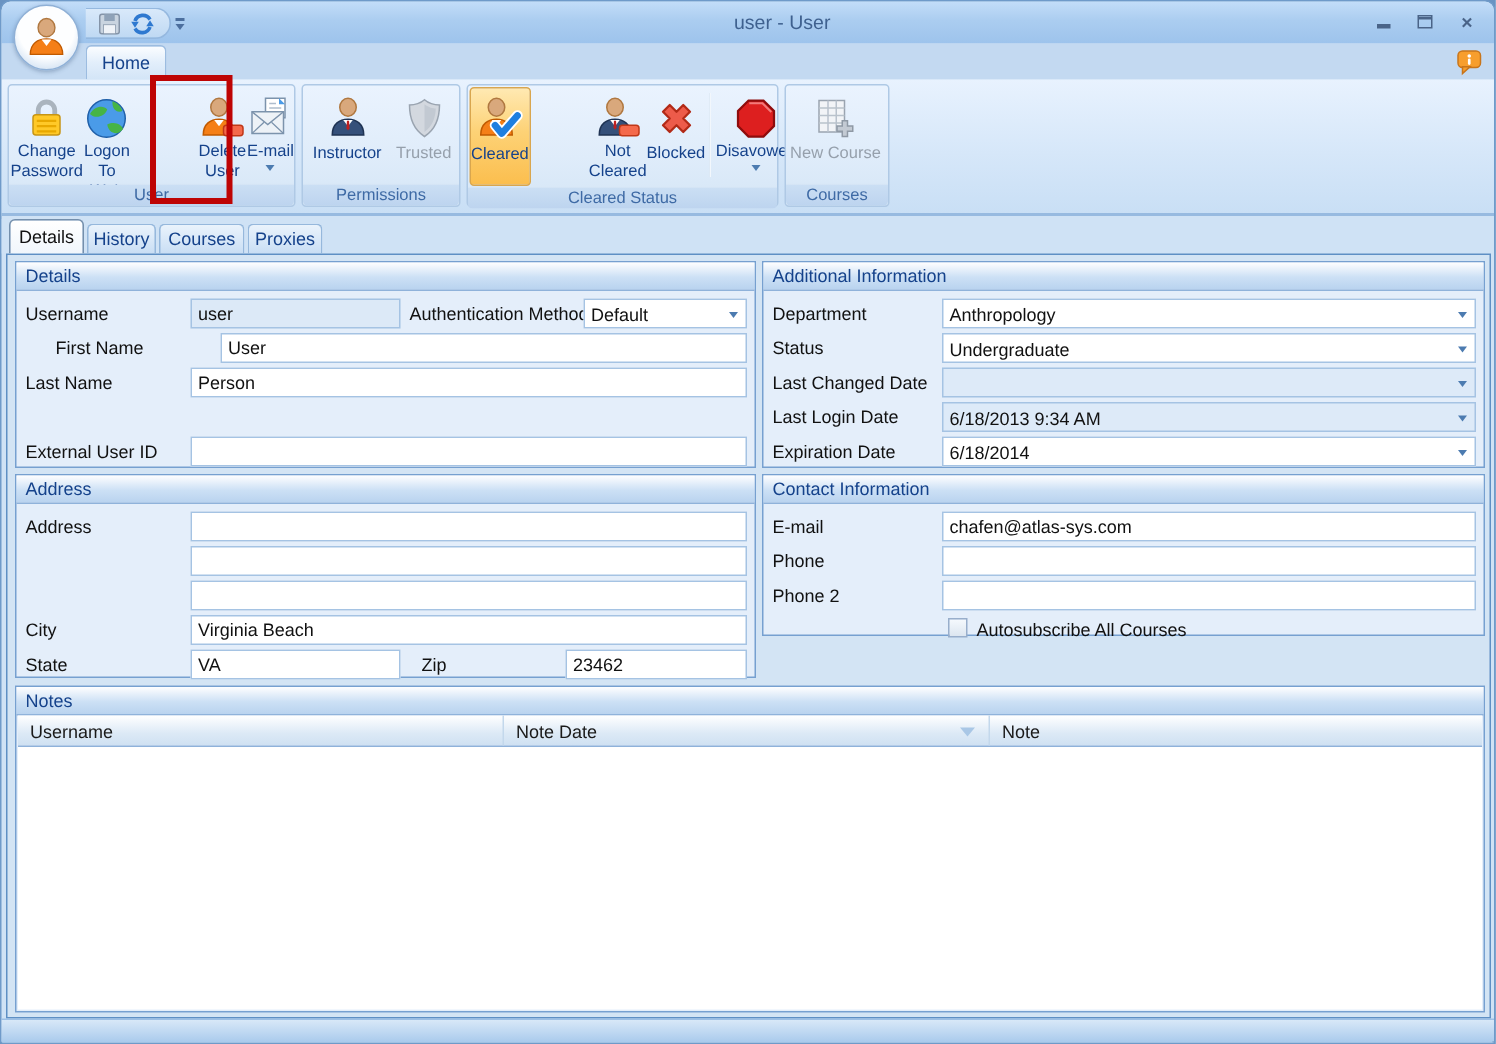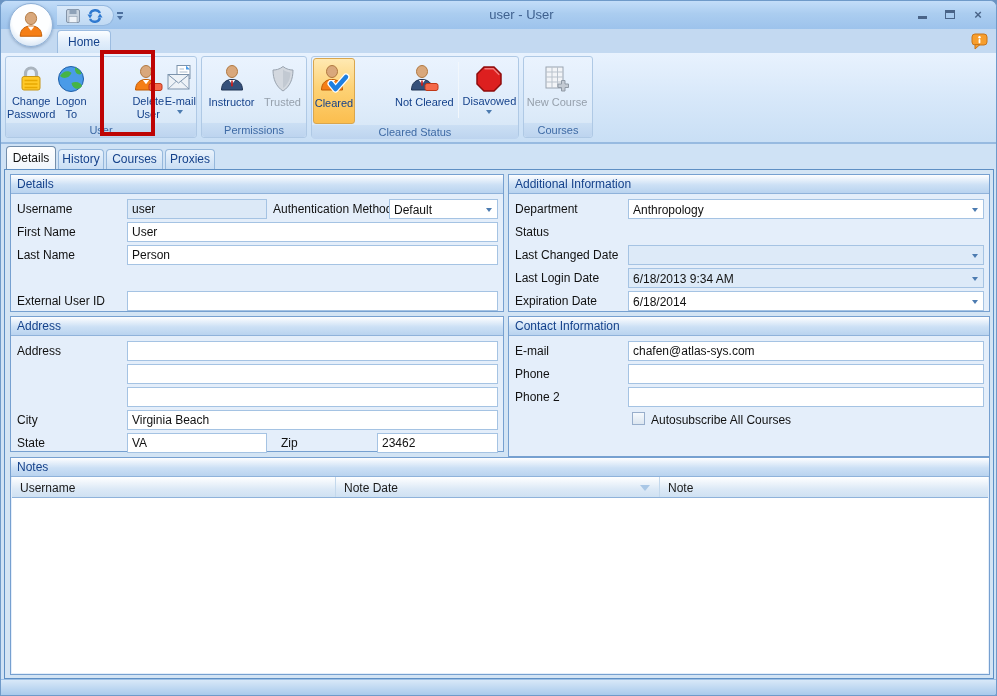--- a/index.html
+++ b/index.html
@@ -262,20 +262,28 @@
             <svg width="32" height="32" viewBox="0 0 32 32">
               <ellipse cx="14" cy="8.5" rx="5.5" ry="6" fill="#D9A87C" stroke="#B07840"></ellipse>
               <path d="M3.5 27 C3.5 19.5 8.5 16.5 14 16.5 C19.5 16.5 24.5 19.5 24.5 27 Z" fill="#35507A" stroke="#1F3353"></path>
               <path d="M10.8 17 L14 21.2 L17.2 17 Z" fill="#FFFFFF"></path>
               <path d="M13.3 17.5 L14.7 17.5 L15 22 L14 23.5 L13 22 Z" fill="#C02020"></path>
               <rect x="17" y="20.5" width="13" height="7" rx="2" fill="#F4694B" stroke="#C03818"></rect>
             </svg>
             </span>
           <span class="rlabel">Not Cleared</span>
         </div>
+        <div class="rbtn" style="width:48px;">
+          <span class="ricon">
+            <svg width="32" height="32" viewBox="0 0 32 32">
+              <path d="M7 11.5 L11.5 7 L16 11.5 L20.5 7 L25 11.5 L20.5 16 L25 20.5 L20.5 25 L16 20.5 L11.5 25 L7 20.5 L11.5 16 Z" fill="#ED5B4A" stroke="#B22A17" stroke-width="1.5" stroke-linejoin="round"></path>
+            </svg>
+            </span>
+          <span class="rlabel">Blocked</span>
+        </div>
         <span class="vsep"></span>
         <div class="rbtn" style="width:58px;">
           <span class="ricon">
             <svg width="32" height="32" viewBox="0 0 32 32">
               <polygon points="11,4 21,4 28,11 28,21 21,28 11,28 4,21 4,11" fill="#DD1F1F" stroke="#8E0C0C" stroke-width="1.5"></polygon>
               <path d="M11.5 5.8 L20.3 5.8 L26.2 11.7" fill="none" stroke="#F27A7A" stroke-width="1.4"></path>
             </svg>
             </span>
           <span class="rlabel">Disavowed</span>
           <span class="rarrow"></span>
@@ -316,21 +324,21 @@
       <div class="phead">Details</div>
       <div class="frow" style="top:24px;">
         <span class="flabel">Username</span>
         <input class="field ro" style="left: 110px; width: 140px;" readonly="" value="user">
         <span class="flabel" style="left:256px;">Authentication Method</span>
         <div class="combo" style="left:372px;right:0;">
           <span class="cval">Default</span>
           <span class="carrow"></span>
         </div>
       </div>
-      <div class="frow" style="top:47px;">
+      <div class="frow" style="top:47px;margin-left:20px;">
         <span class="flabel">First Name</span>
         <input class="field" style="left: 110px; right: 0px;" value="User">
       </div>
       <div class="frow" style="top:70px;">
         <span class="flabel">Last Name</span>
         <input class="field" style="left: 110px; right: 0px;" value="Person">
       </div>
       <div class="frow" style="top:116px;">
         <span class="flabel">External User ID</span>
         <input class="field" style="left: 110px; right: 0px;" value="">
@@ -341,20 +349,24 @@
       <div class="phead">Additional Information</div>
       <div class="frow" style="top:24px;">
         <span class="flabel">Department</span>
         <div class="combo" style="left:113px;right:0;">
           <span class="cval">Anthropology</span>
           <span class="carrow"></span>
         </div>
       </div>
       <div class="frow" style="top:47px;">
         <span class="flabel">Status</span>
+        <div class="combo" style="left:113px;right:0;">
+          <span class="cval">Undergraduate</span>
+          <span class="carrow"></span>
+        </div>
       </div>
       <div class="frow" style="top:70px;">
         <span class="flabel">Last Changed Date</span>
         <div class="combo ro" style="left:113px;right:0;">
           <span class="cval"></span>
           <span class="carrow"></span>
         </div>
       </div>
       <div class="frow" style="top:93px;">
         <span class="flabel">Last Login Date</span>
@@ -389,21 +401,21 @@
         <input class="field" style="left: 110px; right: 0px;" value="Virginia Beach">
       </div>
       <div class="frow" style="top:116px;">
         <span class="flabel">State</span>
         <input class="field" style="left: 110px; width: 140px;" value="VA">
         <span class="flabel" style="left:264px;">Zip</span>
         <input class="field" style="left: 360px; right: 0px;" value="23462">
       </div>
     </div>
 
-    <div class="panel" style="left:503px;top:146px;width:482px;height:141px;">
+    <div class="panel" style="left:503px;top:146px;width:482px;height:108px;">
       <div class="phead">Contact Information</div>
       <div class="frow" style="top:24px;">
         <span class="flabel">E-mail</span>
         <input class="field" style="left: 113px; right: 0px;" value="chafen@atlas-sys.com">
       </div>
       <div class="frow" style="top:47px;">
         <span class="flabel">Phone</span>
         <input class="field" style="left: 113px; right: 0px;" value="">
       </div>
       <div class="frow" style="top:70px;">

